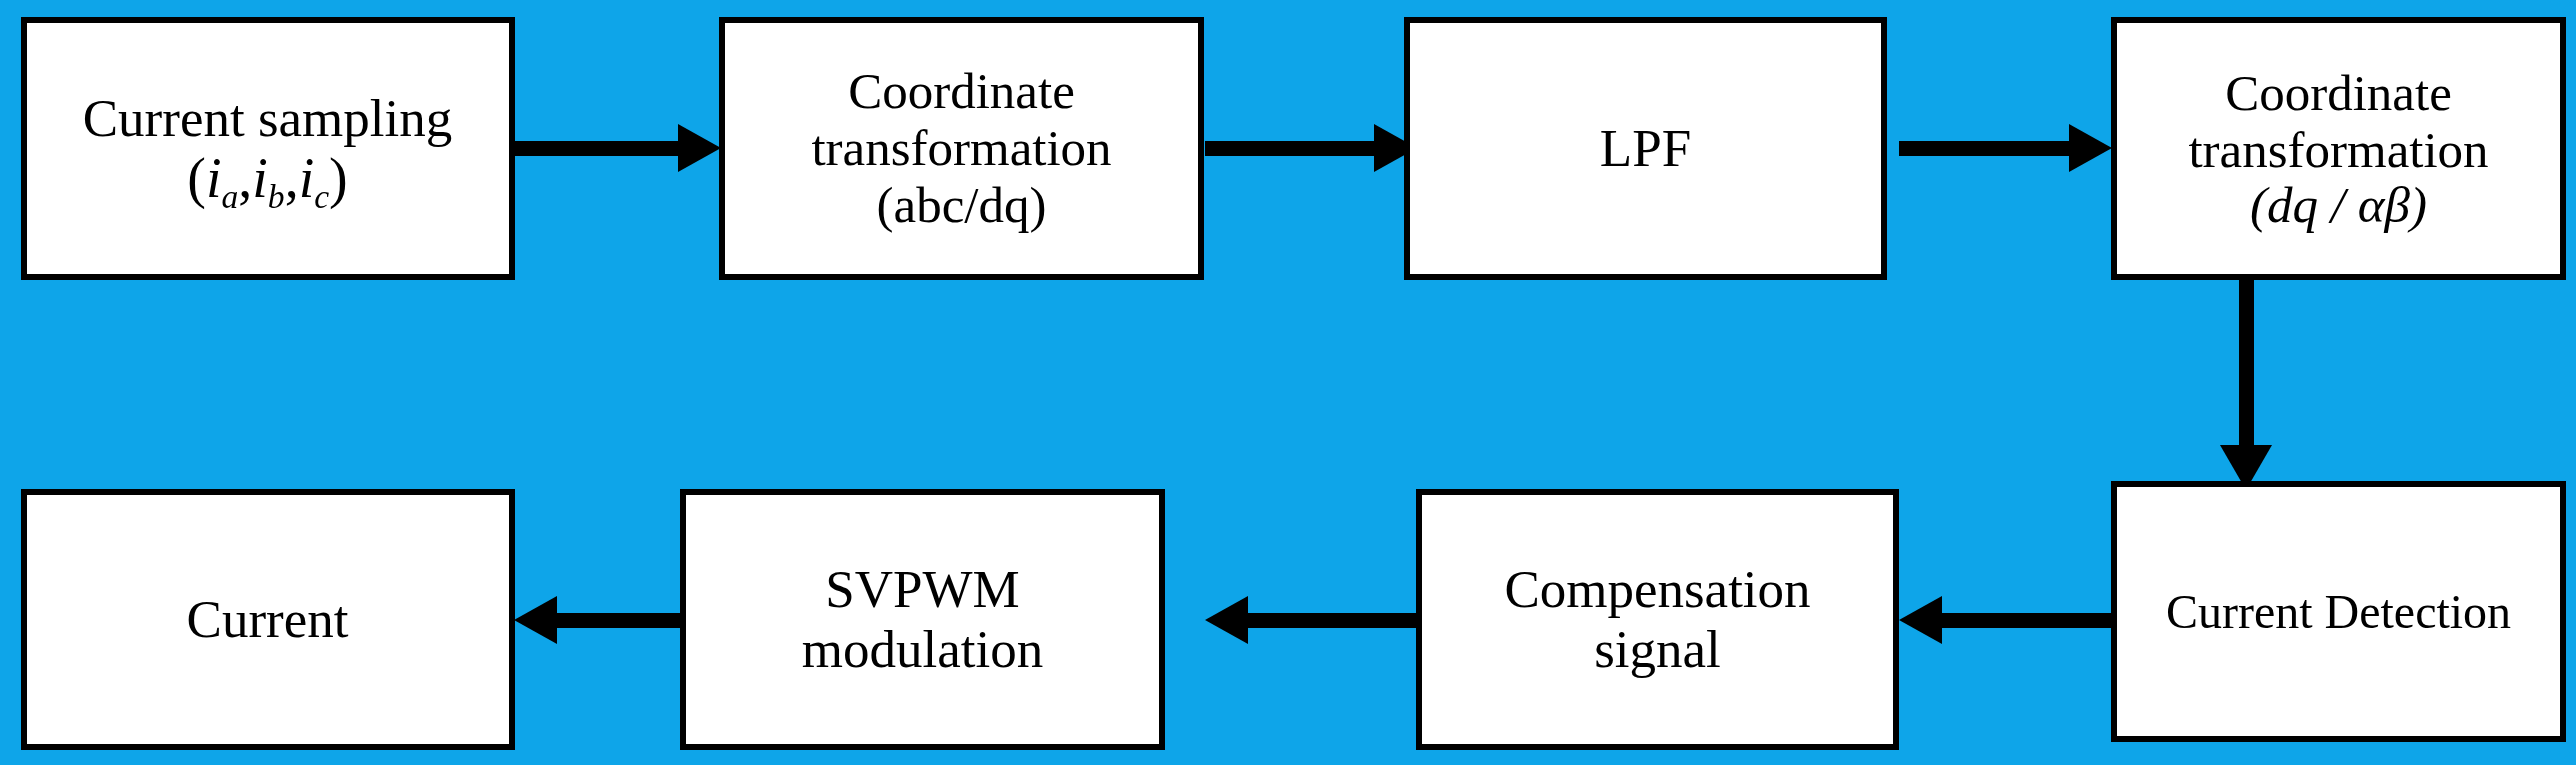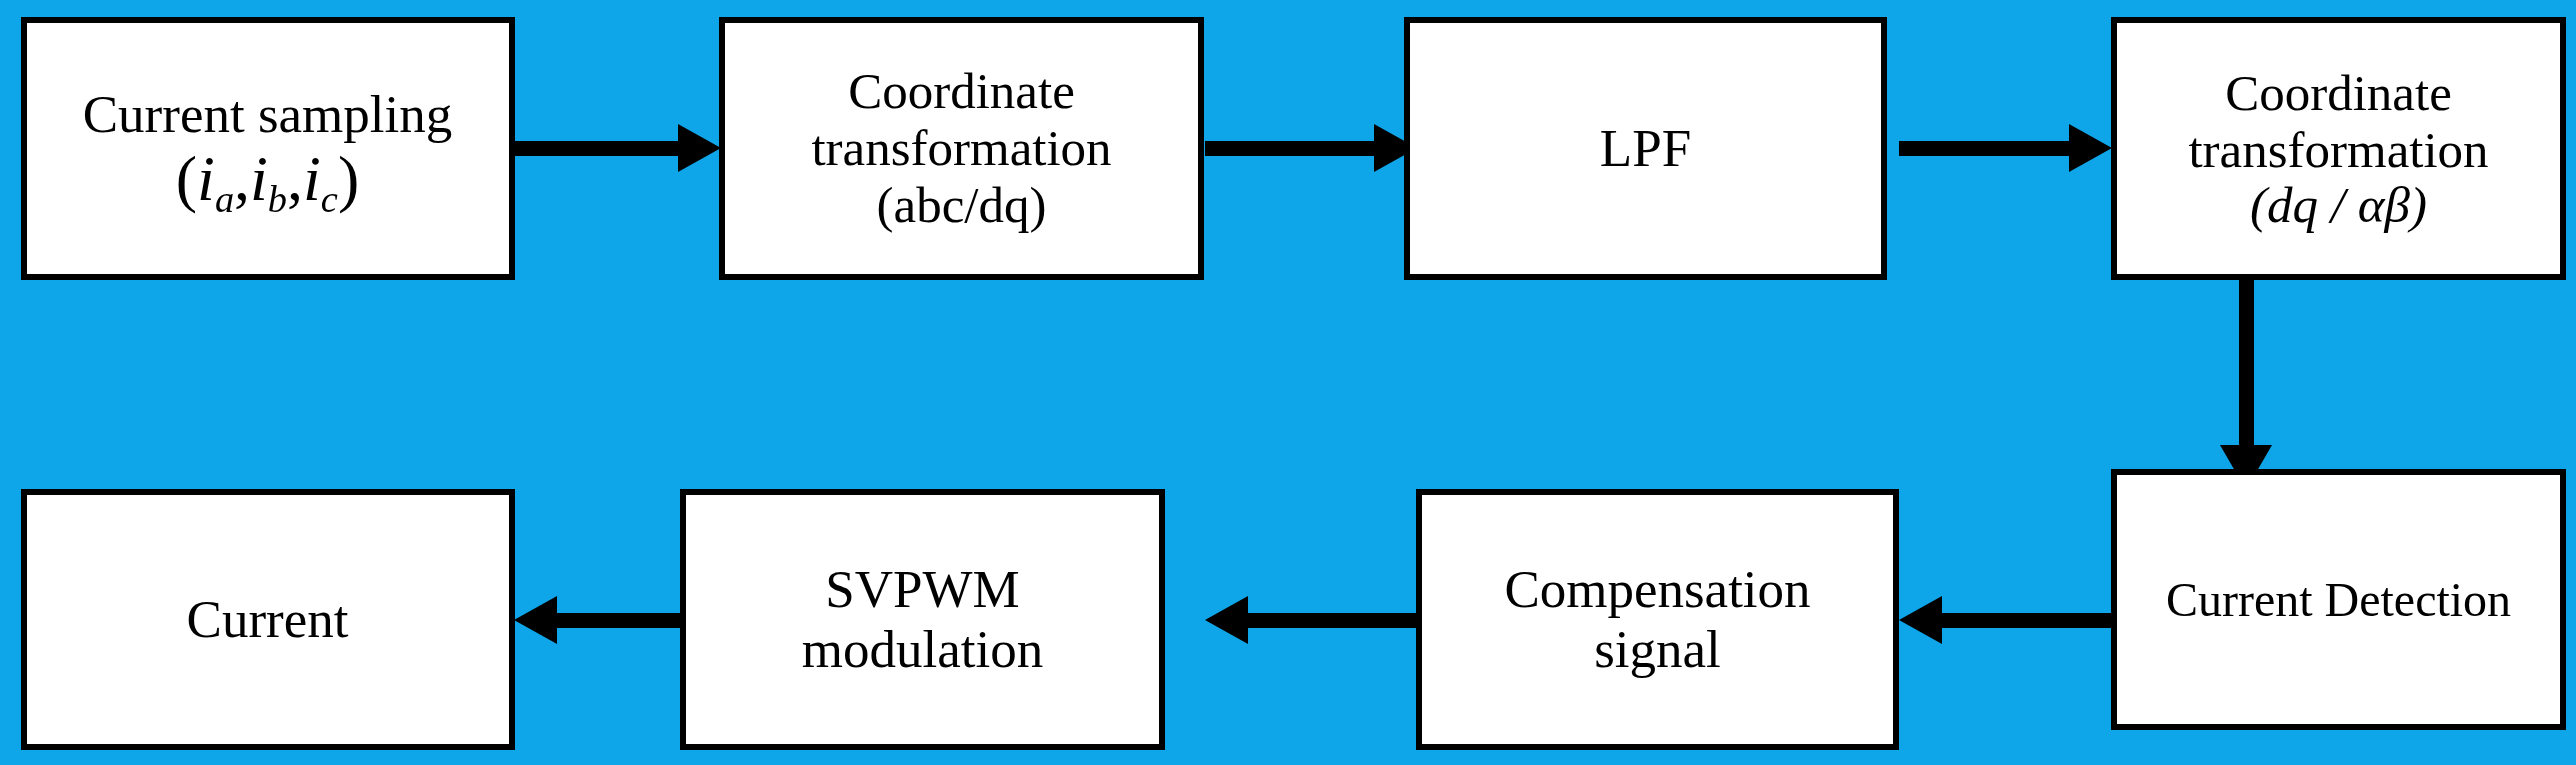--- a/index.html
+++ b/index.html
@@ -29,21 +29,21 @@
   }
   .node .line {
     white-space: nowrap;
     line-height: 1.12;
     text-align: center;
   }
   .l-big   { font-size: 53px; }
   .l-mid   { font-size: 51px; }
   .l-small { font-size: 48px; }
   .mathline {
-    font-size: 64px;
+    font-size: 56px;
     font-style: italic;
     white-space: nowrap;
     line-height: 1.05;
   }
   .mathline .rm { font-style: normal; }
   .mathline sub {
     font-size: 0.6em;
     font-style: italic;
     vertical-align: -0.32em;
     line-height: 0;
@@ -162,18 +162,18 @@
   <div class="node" style="left:1416px; top:489px; width:483px; height:261px;">
     <div class="line l-big">Compensation</div>
     <div class="line l-big">signal</div>
   </div>
 
   <div class="arrow-h left" style="left:1899px; top:620px; width:212px;">
     <div class="head" style="left:0;"></div>
     <div class="shaft" style="left:43px; width:170px;"></div>
   </div>
 
-  <div class="node" style="left:2111px; top:469px; width:455px; height:261px;">
+  <div class="node" style="left:2111px; top:481px; width:455px; height:261px;">
     <div class="line l-small" style="margin-left:-15px; margin-right:-15px;">Current Detection</div>
   </div>
 
 </div>
 
 
 </body></html>

